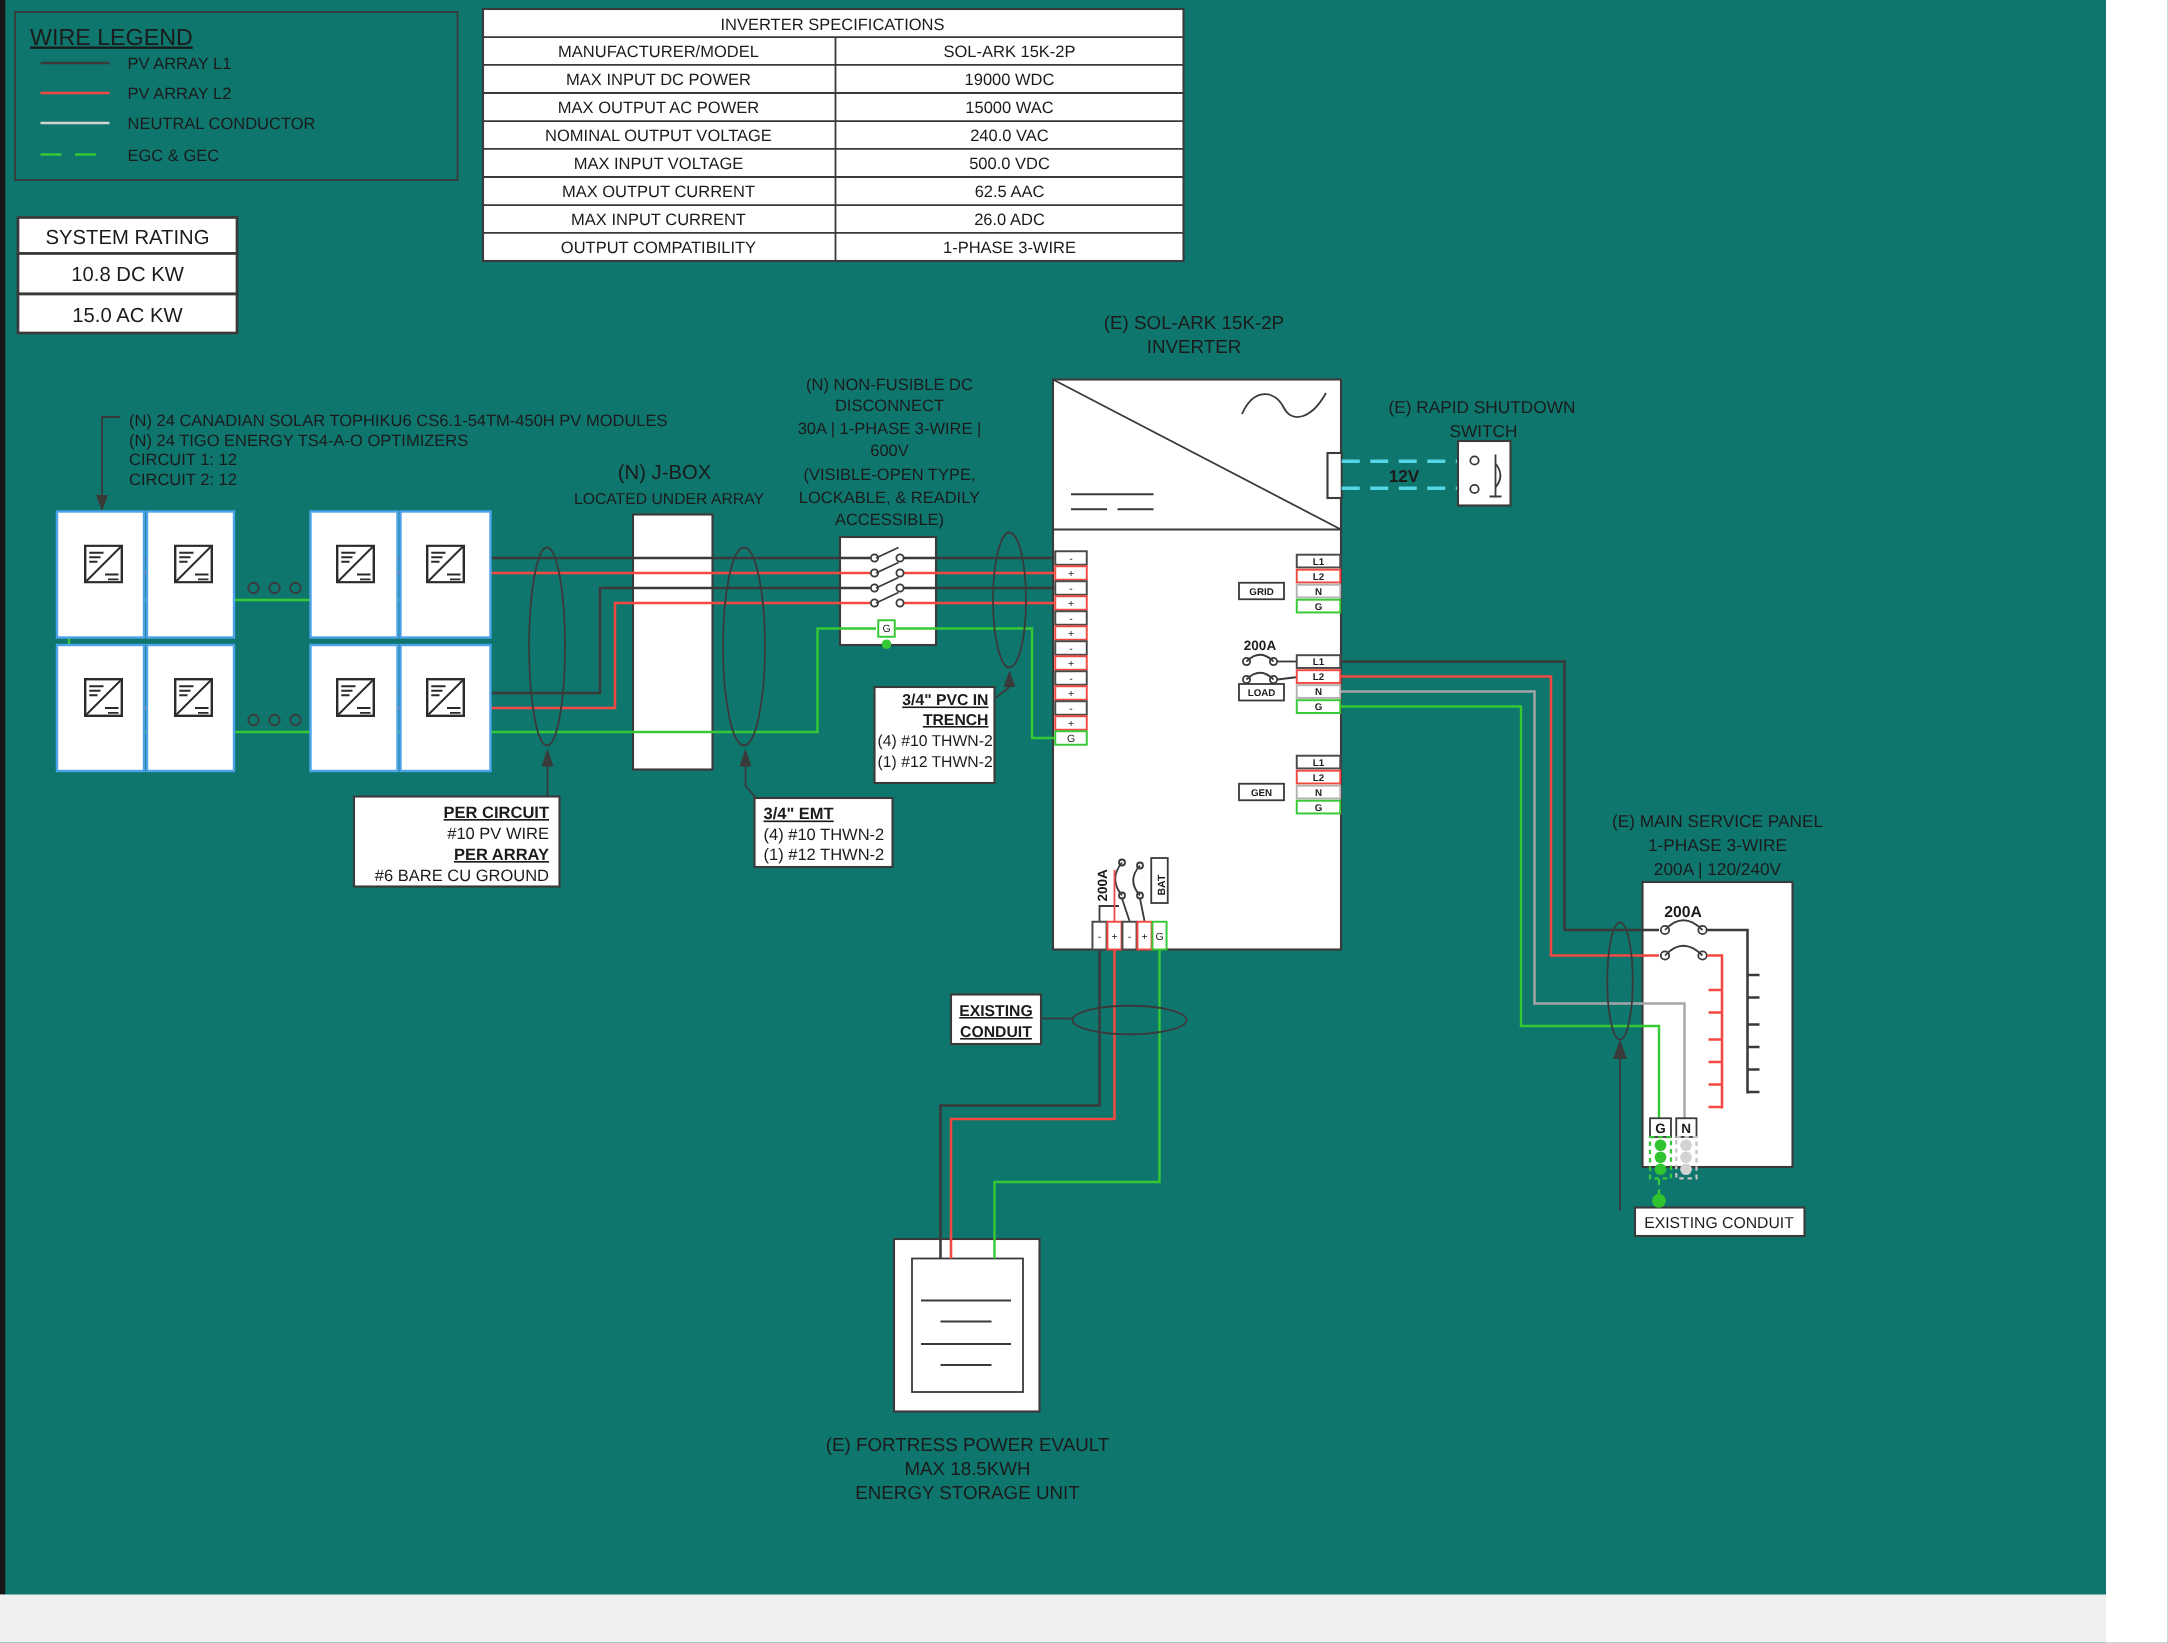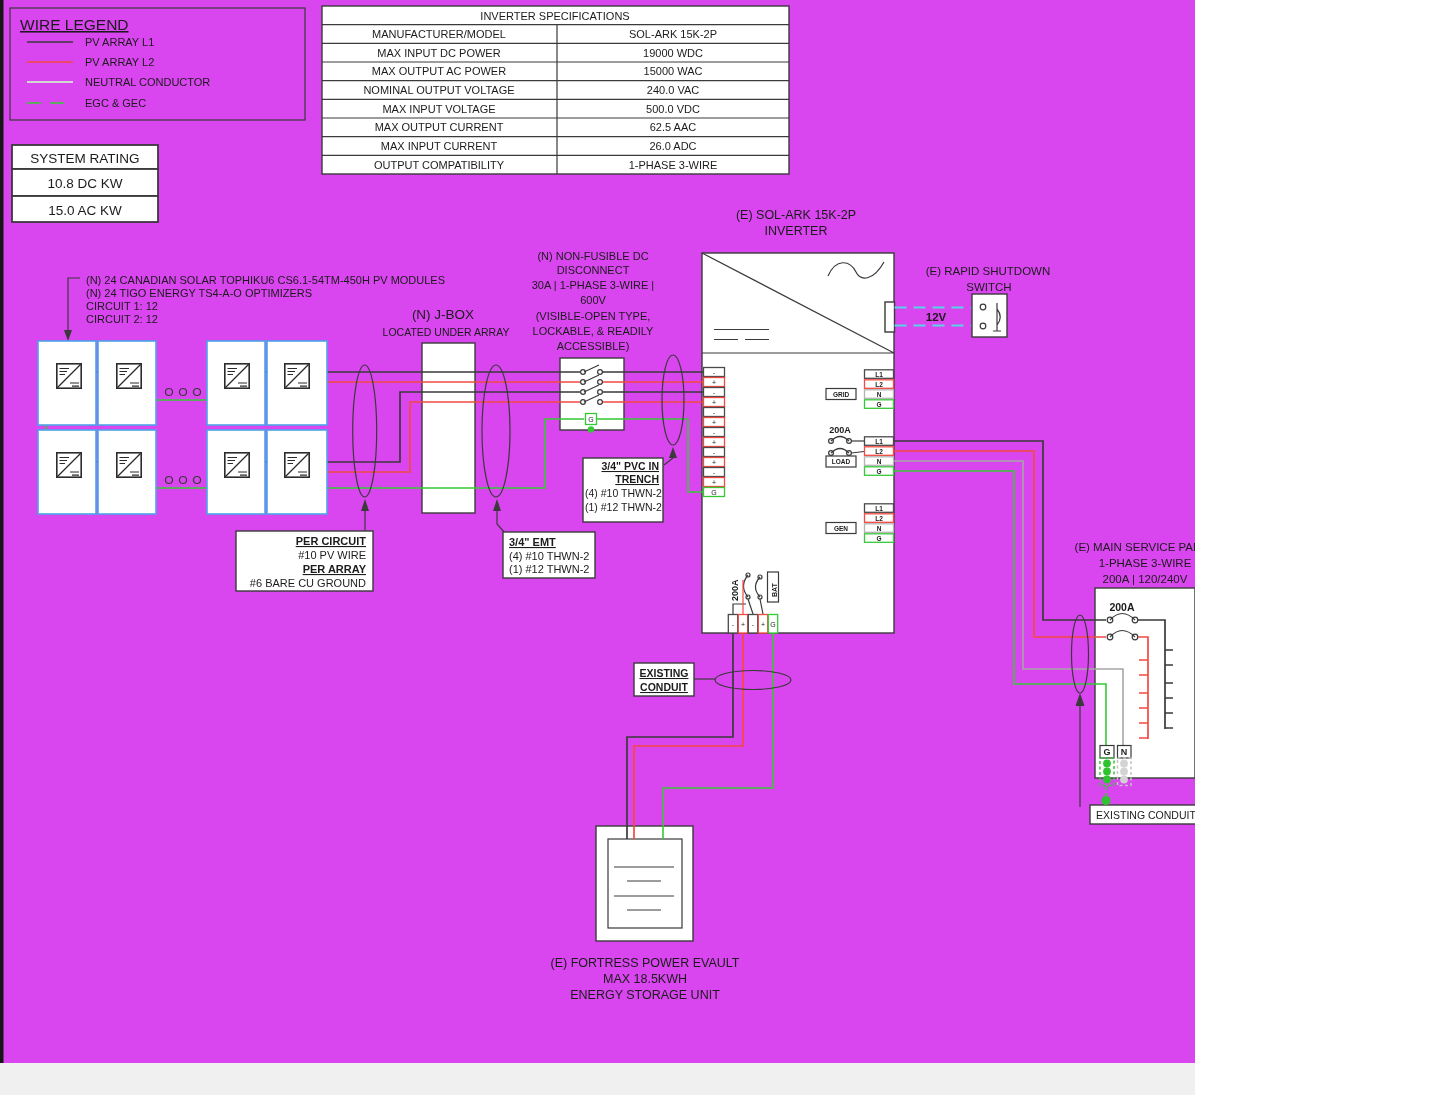--- a/index.html
+++ b/index.html
@@ -1,16 +1,16 @@
 <!DOCTYPE html>
 <html><head>
 <meta charset="utf-8">
 <style>
   html,body{margin:0;padding:0;background:#fff;}
-  #stage{position:relative;width:1195px;height:1095px;background:#d946ef;overflow:hidden;}
+  #stage{position:relative;width:1404px;height:1095px;background:#0f766e;overflow:hidden;}
   svg{position:absolute;left:0;top:0;}
   svg text{font-family:"Liberation Sans",sans-serif;fill:#1b1b1b;}
   .t7{font-size:7px}.t65{font-size:6.5px}.t9{font-size:9px}.t10{font-size:10.5px}
   .t11{font-size:11px}.t115{font-size:11.5px}.t12{font-size:12.5px}.t13{font-size:13.5px}.t16{font-size:15.5px}
   .b{font-weight:bold}.u{text-decoration:underline}.mid{text-anchor:middle}.end{text-anchor:end}
   .k{stroke:#3a3a3a;fill:none;stroke-width:1.7}
   .r{stroke:#f24a42;fill:none;stroke-width:1.7}
   .g{stroke:#36c936;fill:none;stroke-width:1.6}
   .n{stroke:#a6a6a6;fill:none;stroke-width:1.6}
   .c{stroke:#54d6e6;fill:none;stroke-width:2.2;stroke-dasharray:12 7}

